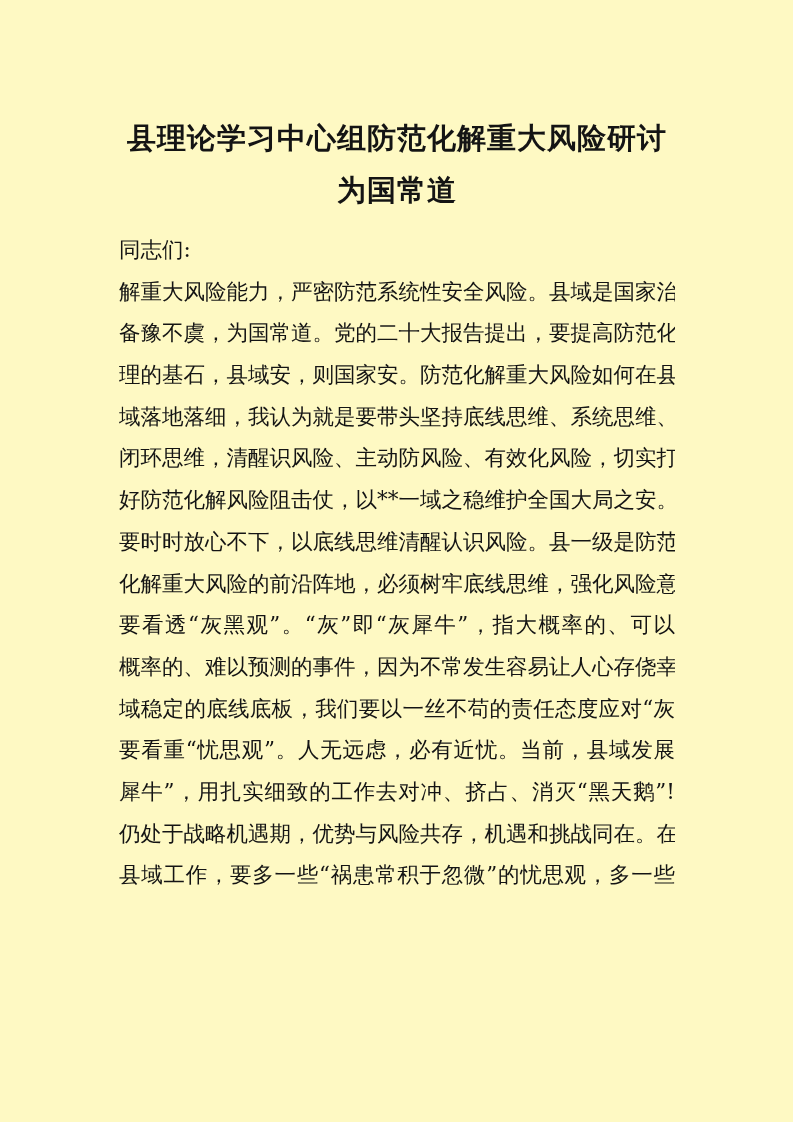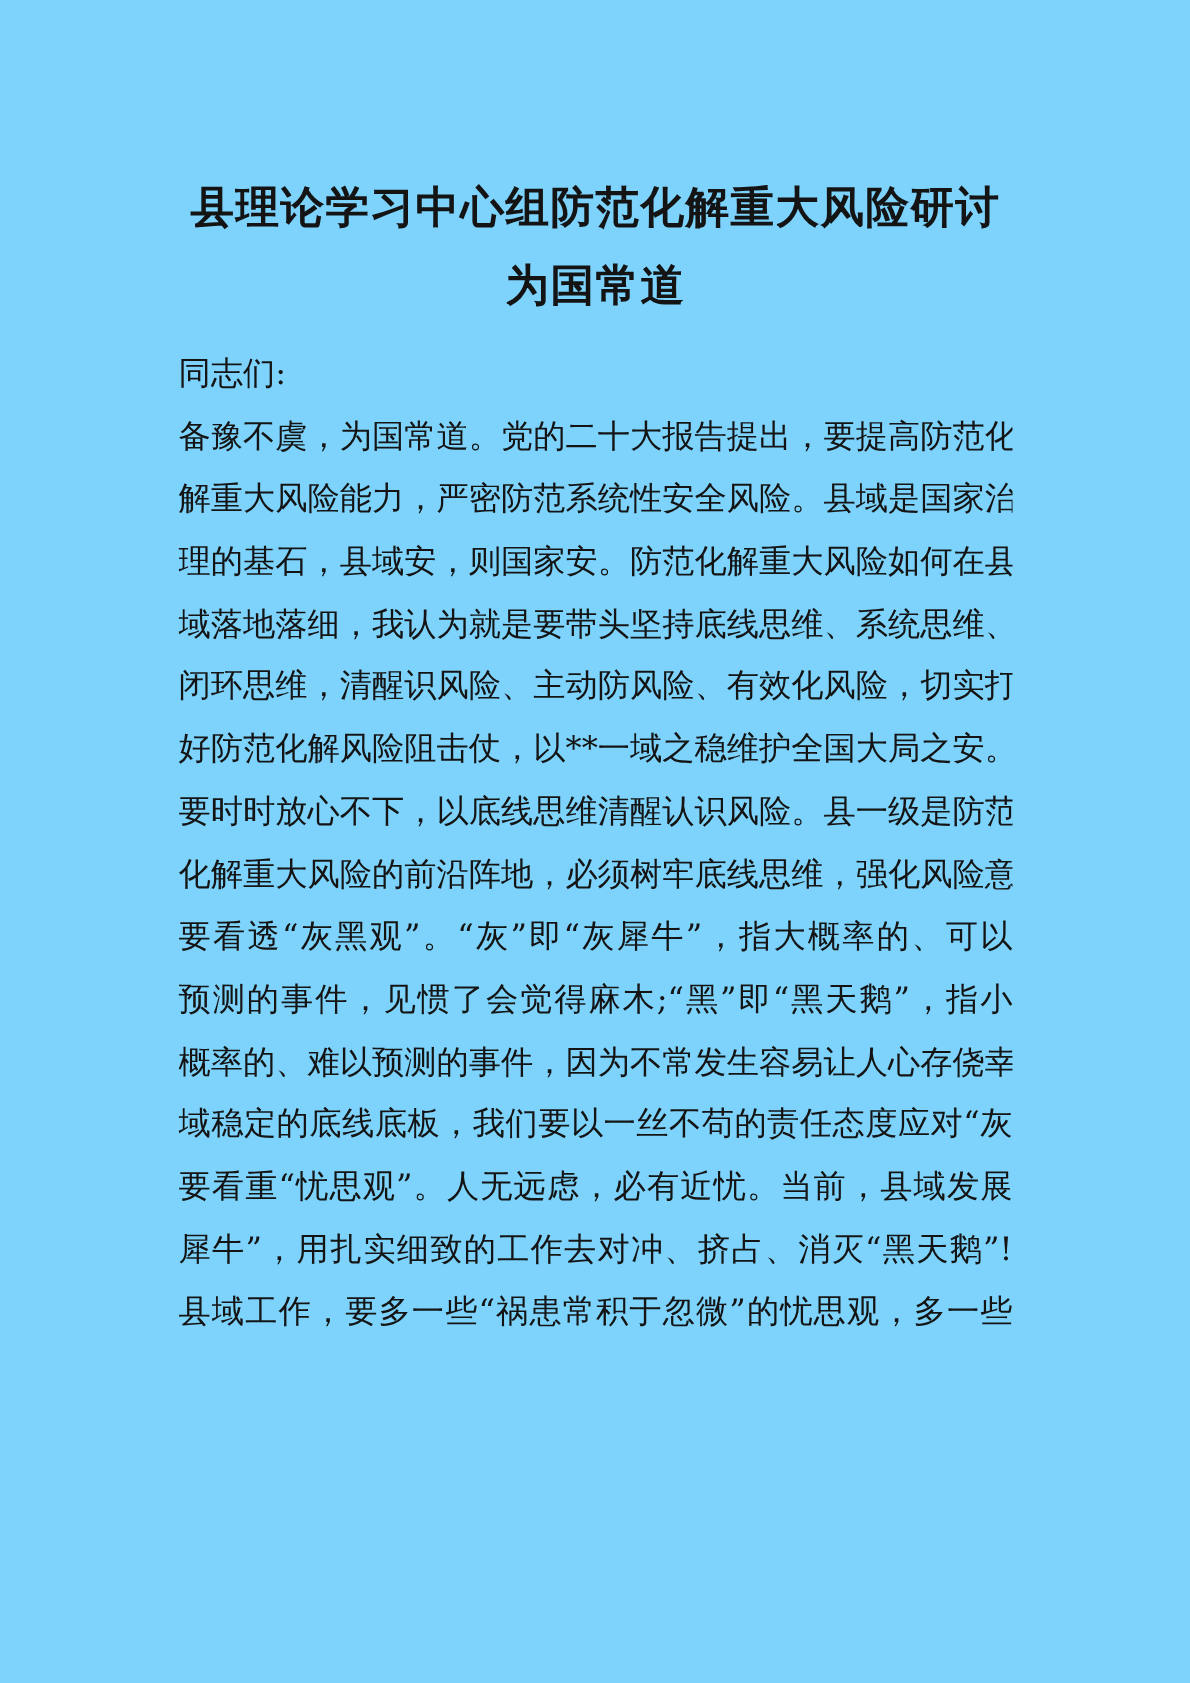--- a/index.html
+++ b/index.html
@@ -2,21 +2,21 @@
 <html><head>
 <meta charset="utf-8">
 <style>
   * { margin: 0; padding: 0; box-sizing: border-box; }
   html, body { background: #ffffff; }
   .page {
     position: relative;
     width: 793px;
     height: 1122px;
     margin: 0 auto;
-    background: #7dd3fc;
+    background: #fef9c3;
     overflow: hidden;
     font-family: "DejaVu Serif", "Liberation Serif", serif;
     color: #141414;
   }
   .content {
     position: absolute;
     left: 119px;
     top: 112px;
     width: 556px;
   }
@@ -50,31 +50,31 @@
 <div class="page">
   <div class="content">
 
     <div class="doc-title">
       <div>县理论学习中心组防范化解重大风险研讨</div>
       <div>为国常道</div>
     </div>
 
     <div class="doc-body">
       <div class="line salutation">同志们:</div>
+      <div class="line">解重大风险能力，严密防范系统性安全风险。县域是国家治</div>
       <div class="line">备豫不虞，为国常道。党的二十大报告提出，要提高防范化</div>
-      <div class="line">解重大风险能力，严密防范系统性安全风险。县域是国家治</div>
       <div class="line">理的基石，县域安，则国家安。防范化解重大风险如何在县</div>
       <div class="line">域落地落细，我认为就是要带头坚持底线思维、系统思维、</div>
       <div class="line">闭环思维，清醒识风险、主动防风险、有效化风险，切实打</div>
       <div class="line">好防范化解风险阻击仗，以**一域之稳维护全国大局之安。</div>
       <div class="line">要时时放心不下，以底线思维清醒认识风险。县一级是防范</div>
       <div class="line">化解重大风险的前沿阵地，必须树牢底线思维，强化风险意</div>
       <div class="line">要看透“灰黑观”。“灰”即“灰犀牛”，指大概率的、可以</div>
-      <div class="line">预测的事件，见惯了会觉得麻木;“黑”即“黑天鹅”，指小</div>
       <div class="line">概率的、难以预测的事件，因为不常发生容易让人心存侥幸，</div>
       <div class="line">域稳定的底线底板，我们要以一丝不苟的责任态度应对“灰</div>
       <div class="line">要看重“忧思观”。人无远虑，必有近忧。当前，县域发展</div>
       <div class="line">犀牛”，用扎实细致的工作去对冲、挤占、消灭“黑天鹅”!</div>
+      <div class="line">仍处于战略机遇期，优势与风险共存，机遇和挑战同在。在</div>
       <div class="line">县域工作，要多一些“祸患常积于忽微”的忧思观，多一些</div>
     </div>
 
   </div>
 </div>
 
 </body></html>

